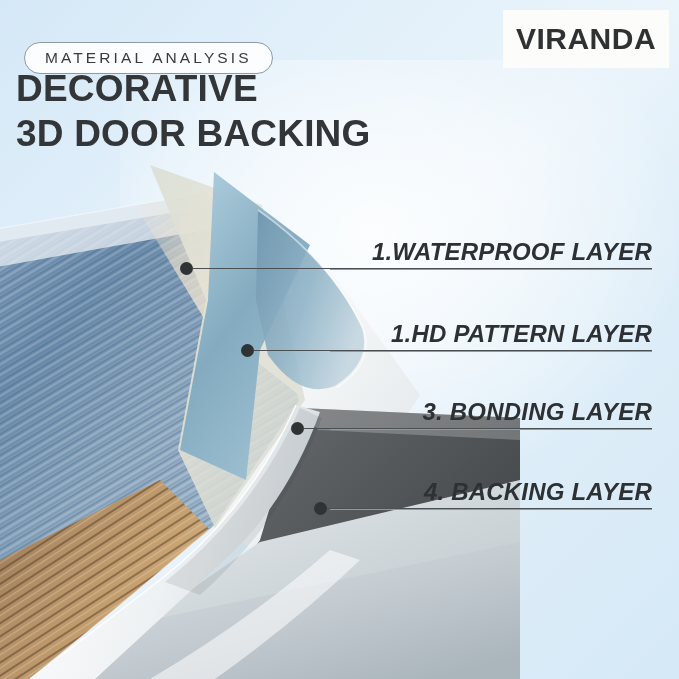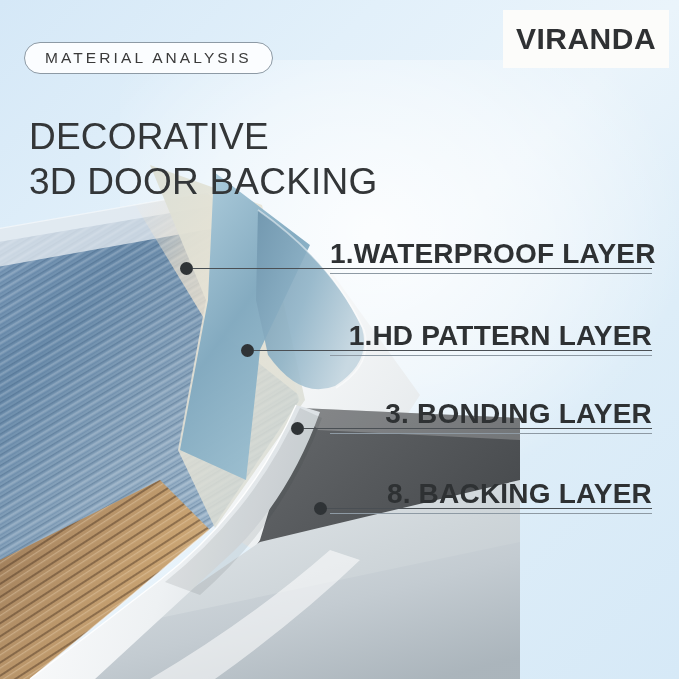--- a/index.html
+++ b/index.html
@@ -48,29 +48,28 @@
   .pill span {
     font-size: 15.5px;
     letter-spacing: 3.1px;
     color: #3a3a3a;
     font-weight: 400;
     white-space: nowrap;
   }
 
   .headline {
     position: absolute;
-    left: 29px;
+    left: 16px;
     top: 66px;
     color: #333638;
-    font-weight: normal;
+    font-weight: bold;
     font-size: 37px;
     line-height: 1.22;
     letter-spacing: 0.2px;
     white-space: nowrap;
-    margin-top: 48px;
   }
   .headline .l2 { display: block; }
 
   .logo-box {
     position: absolute;
     left: 503px;
     top: 10px;
     width: 166px;
     height: 58px;
     background: #fcfcfa;
@@ -95,26 +94,27 @@
   }
 
   
   .callout {
     position: absolute;
     text-align: right;
     box-sizing: border-box;
   }
   .callout .txt {
     display: block;
-    font-size: 28px;
+    font-size: 24px;
     font-weight: bold;
     color: #2e3133;
     letter-spacing: 0.2px;
     white-space: nowrap;
     padding-bottom: 3px;
+    font-style: italic;
   }
   .callout .rule {
     display: block;
     height: 1px;
     background: #8e9aa4;
     width: 100%;
   }
 
   .leader {
     position: absolute;
@@ -299,17 +299,17 @@
   <div class="dot" style="left:291px; top:422px;"></div>
   <div class="leader" style="left:304px; top:428px; width:348px;"></div>
   <div class="callout" style="left:330px; top:398px; width:322px;text-align:right;">
     <span class="txt">3. BONDING LAYER</span>
     <span class="rule"></span>
   </div>
 
   <div class="dot" style="left:314px; top:502px;"></div>
   <div class="leader" style="left:327px; top:508px; width:325px;"></div>
   <div class="callout" style="left:330px; top:478px; width:322px;">
-    <span class="txt">8. BACKING LAYER</span>
+    <span class="txt">4. BACKING LAYER</span>
     <span class="rule"></span>
   </div>
 
 </div>
 
 </body></html>

